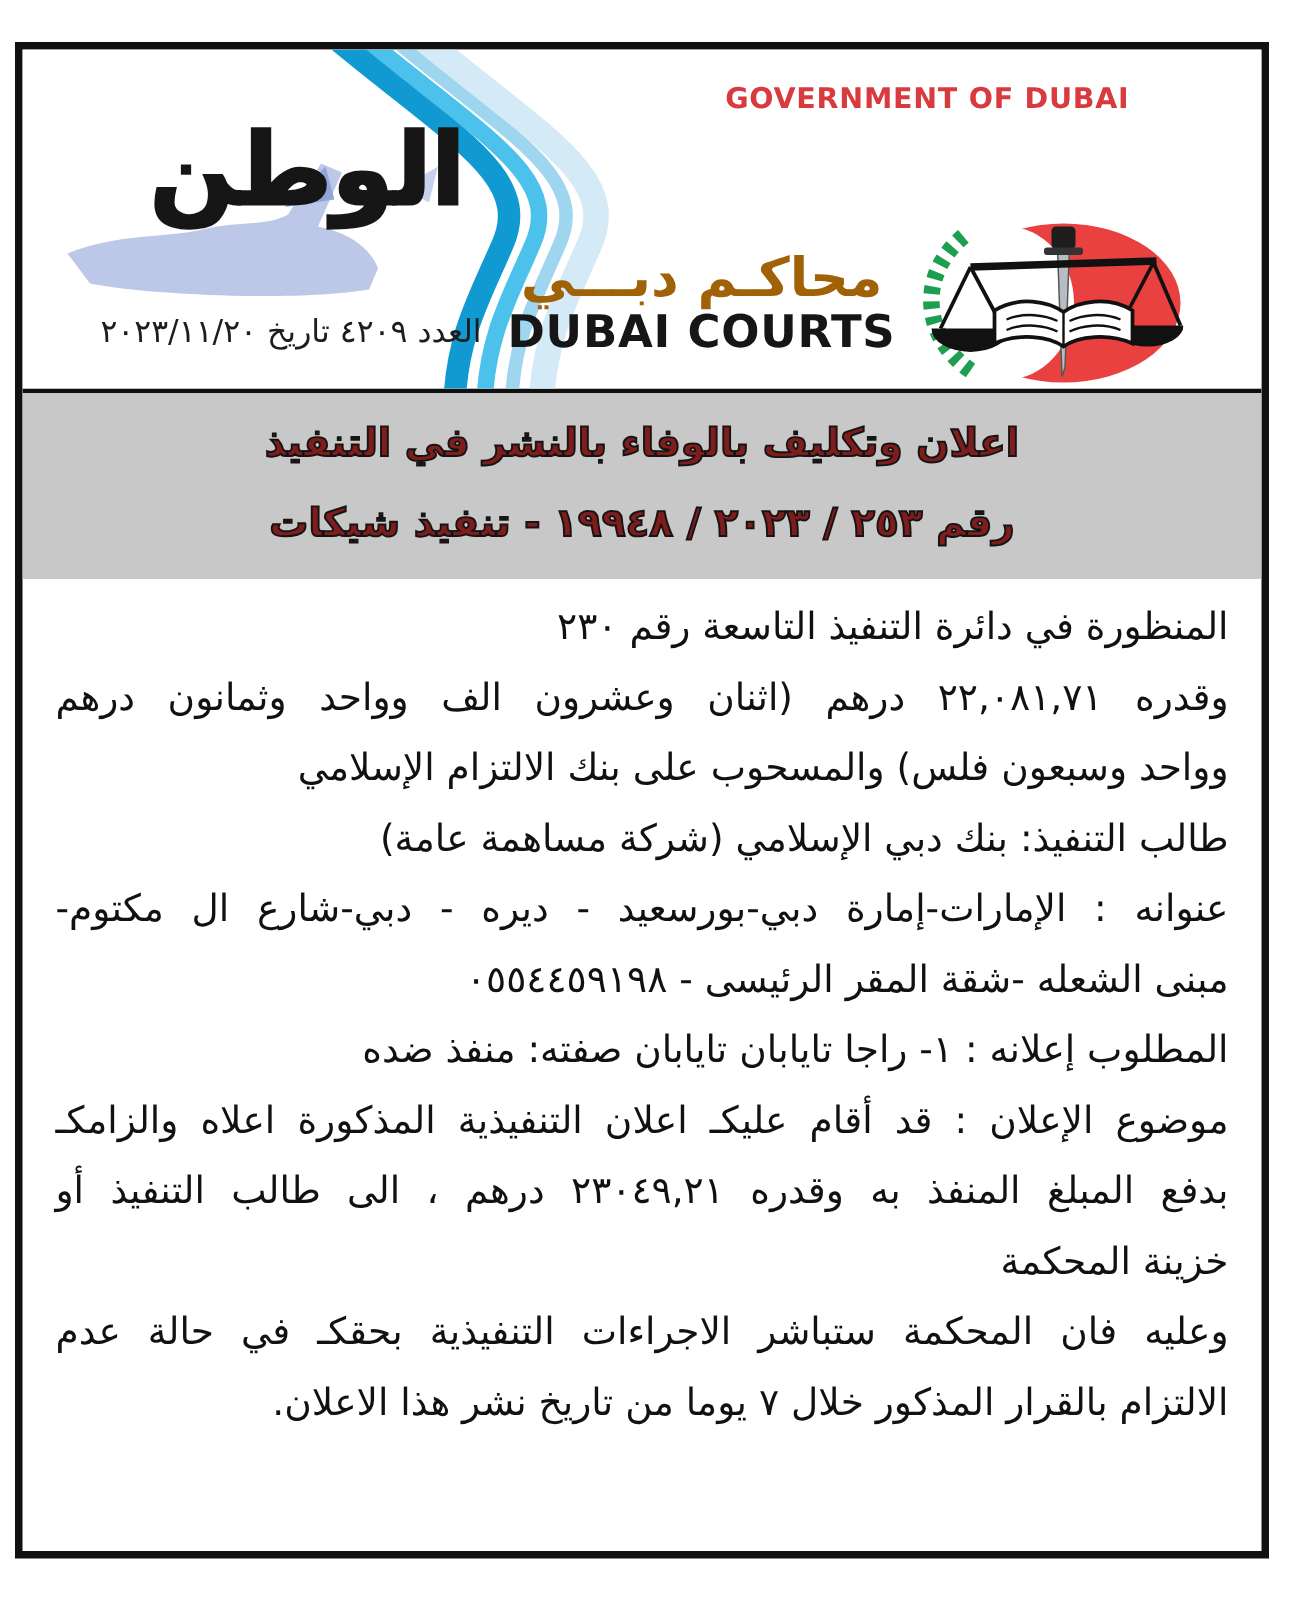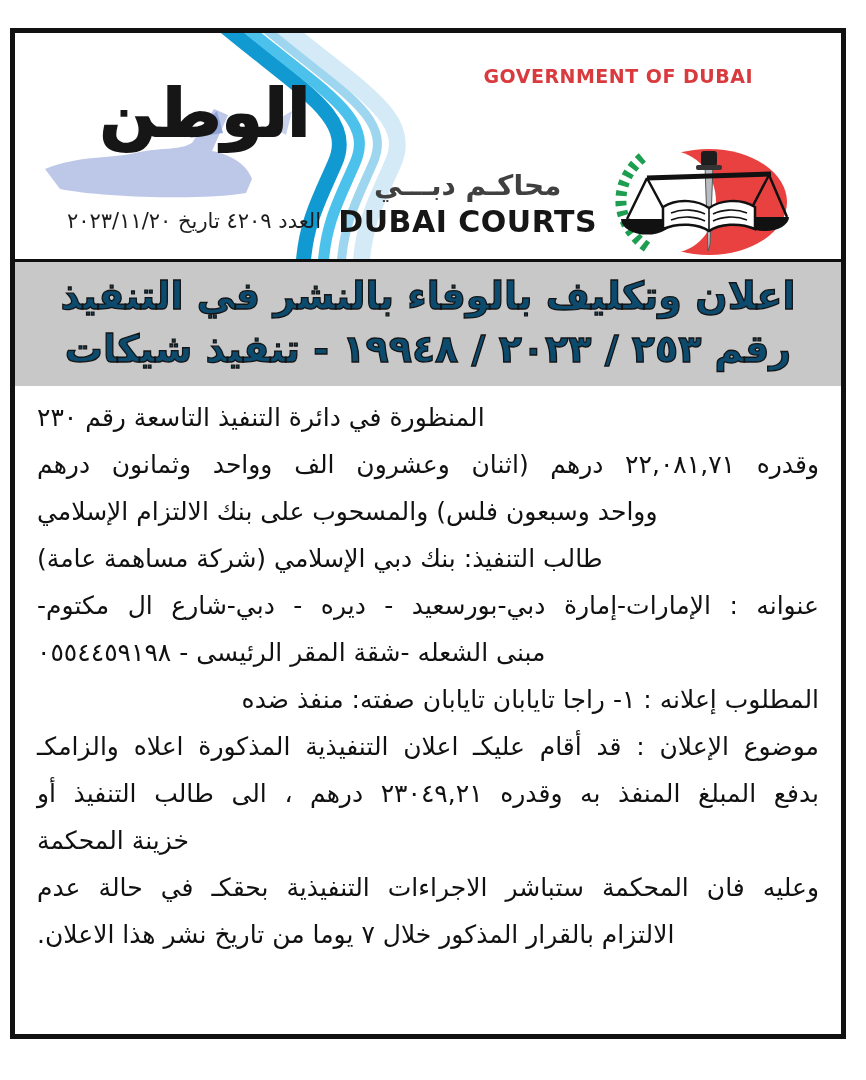--- a/index.html
+++ b/index.html
@@ -23,42 +23,42 @@
     direction:rtl;-webkit-text-stroke:2px #161616;letter-spacing:-1px;
   }
   .issue-line{
     position:absolute;left:14px;top:176px;width:330px;z-index:1;
     font-size:21px;color:#1d1d1d;text-align:center;direction:rtl;
   }
 
   .gov-block{position:absolute;right:88px;top:12px;text-align:center;}
   .gov-ar{font-size:44px;font-weight:bold;color:#d93a3e;direction:rtl;line-height:72px;
           -webkit-text-stroke:0.6px #d93a3e;}
-  .gov-en{font-size:19px;font-weight:bold;color:#d93a3e;letter-spacing:0.5px;margin-top:20px;}
+  .gov-en{font-size:19px;font-weight:bold;color:#d93a3e;letter-spacing:0.5px;margin-top:10px;}
 
   .courts-row{position:absolute;right:52px;top:112px;display:flex;align-items:center;}
   .courts-text{text-align:center;margin-right:10px;}
-  .courts-ar{font-size:28px;font-weight:bold;color:#404040;direction:rtl;line-height:40px;}
+  .courts-ar{font-size:36px;font-weight:bold;color:#a16207;direction:rtl;line-height:40px;}
   .courts-en{font-size:30px;font-weight:bold;color:#161616;letter-spacing:0.5px;line-height:32px;}
 
   
   .banner{
     background:#c8c8c8;border-top:3px solid #0f0f0f;
     padding:8px 10px 10px;text-align:center;direction:rtl;
   }
   .banner-line{
-    font-size:38px;font-weight:bold;color:#0c4a6e;line-height:53px;
+    font-size:26px;font-weight:bold;color:#7f1d1d;line-height:53px;
     -webkit-text-stroke:1.3px #141414;
   }
 
   
   .notice-body{direction:rtl;padding:8px 22px 0;color:#111;}
   .line{font-size:25px;line-height:47px;white-space:nowrap;}
   .line.j{text-align:justify;text-align-last:justify;white-space:normal;}
-  .line.c{text-align:left;}
+  .line.c{text-align:right;}
   .line.r{text-align:right;}
 </style>
 </head>
 <body>
 
 <div class="page">
   <div class="ad-frame">
 
     <div class="header">
 

